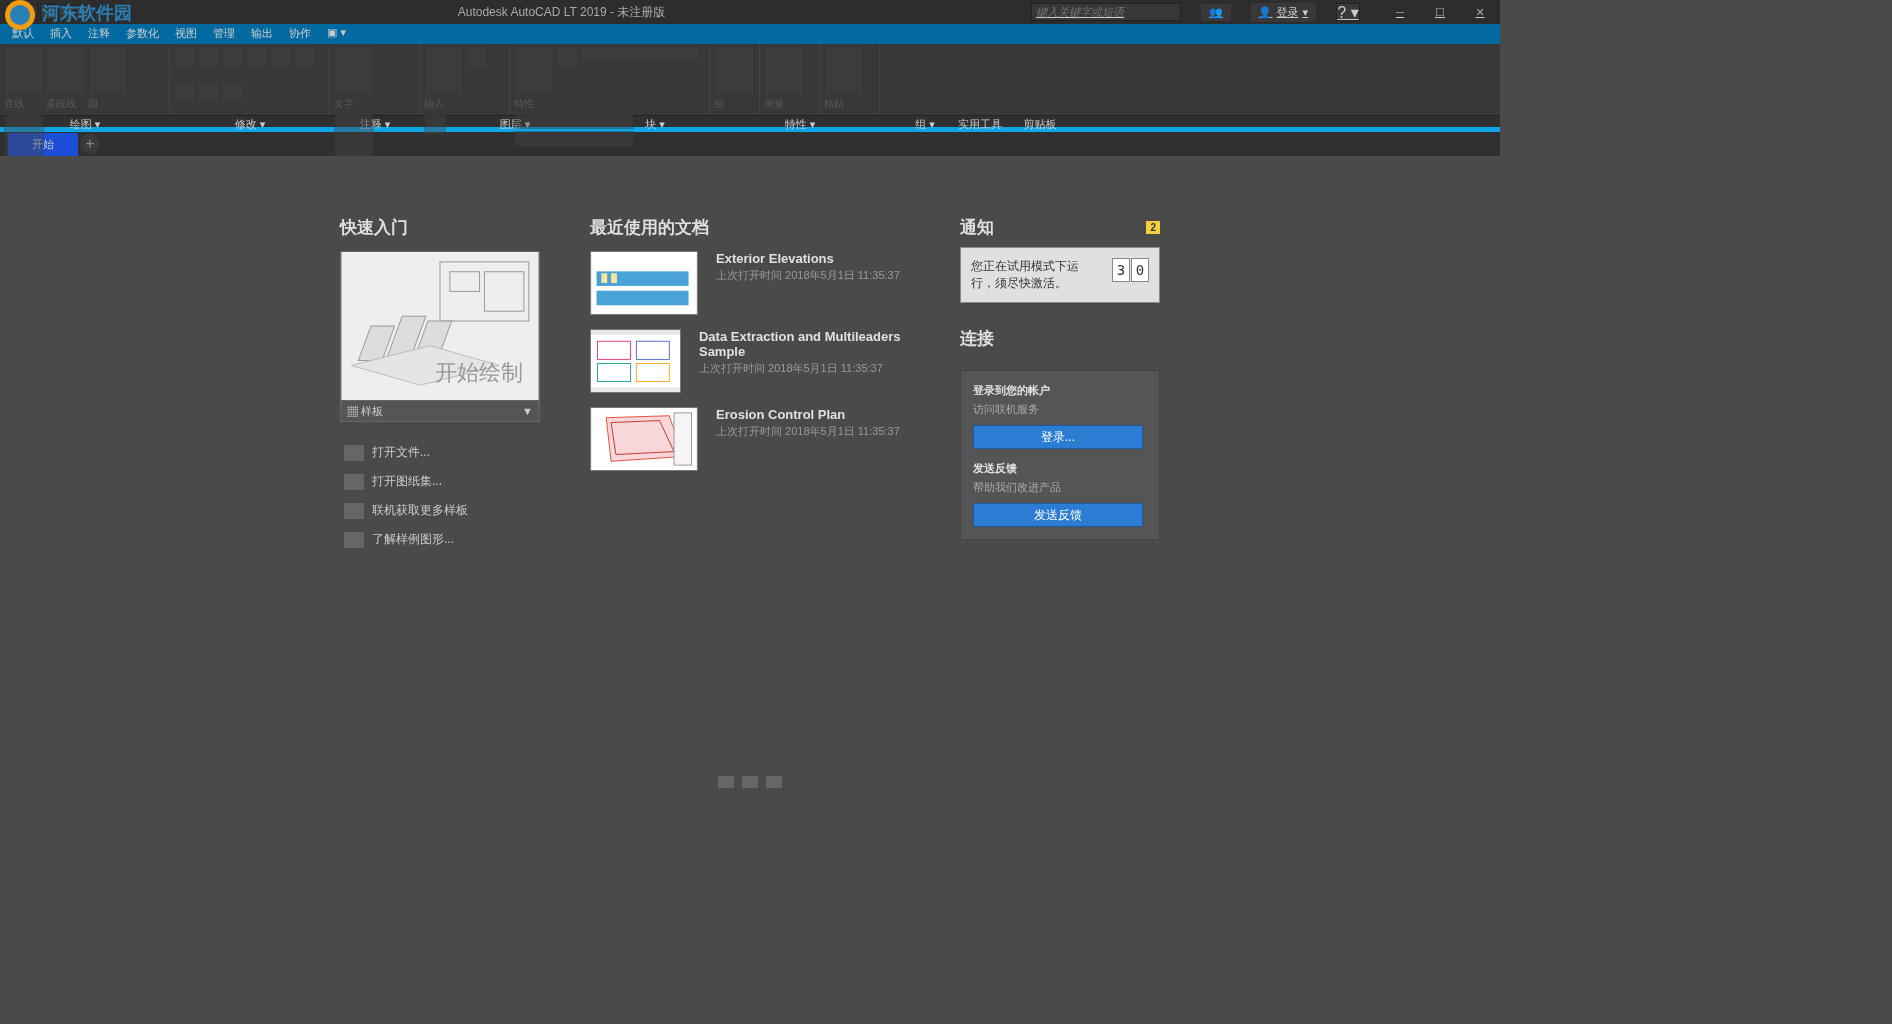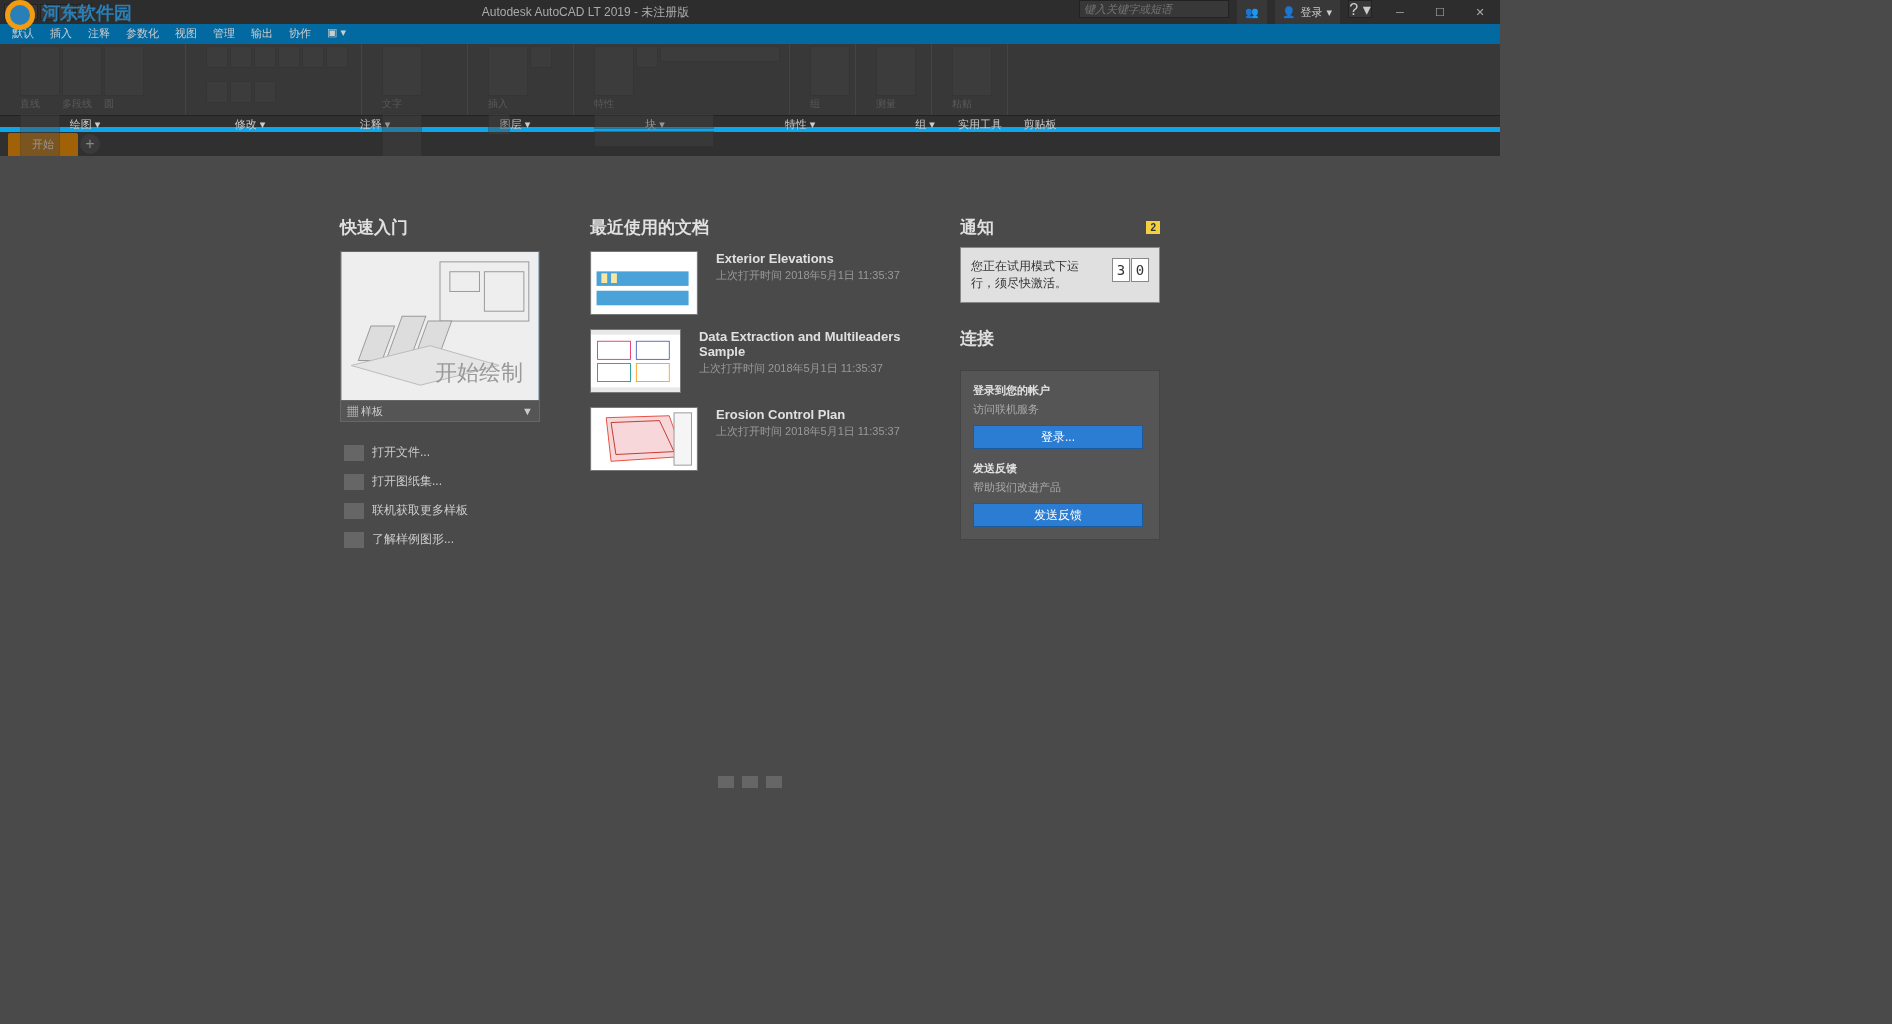--- a/index.html
+++ b/index.html
@@ -1,38 +1,38 @@
 <!DOCTYPE html>
 <html><head>
 <meta charset="utf-8">
 <style>
 *{margin:0;padding:0;box-sizing:border-box;font-family:"Microsoft YaHei",Arial,sans-serif;}
 body{background:#4a4a4a;color:#ccc;width:1500px;height:812px;overflow:hidden;}
 .titlebar{height:24px;background:#2d2d2d;display:flex;align-items:center;}
 .titlebar-left{display:flex;align-items:center;gap:2px;padding-left:4px;}
 .tb-icon{width:16px;height:16px;background:#383838;border:1px solid #222;}
 .titlebar-center{flex:1;text-align:center;color:#aaa;font-size:12px;}
-.titlebar-right{display:flex;gap:8px;}
+.titlebar-right{display:flex;align-items:center;gap:20px;text-decoration:underline;}
 .search-box{background:#383838;border:1px solid #222;width:150px;height:18px;font-size:11px;color:#888;padding:0 4px;font-style:italic;}
 .login-btn{background:#383838;padding:2px 8px;font-size:11px;color:#ccc;display:flex;align-items:center;gap:4px;}
 .help-btn{background:#383838;width:24px;height:18px;display:flex;align-items:center;justify-content:center;border:1px solid #222;}
 .win-controls{display:flex;}
 .win-btn{width:40px;height:24px;display:flex;align-items:center;justify-content:center;color:#aaa;font-size:11px;}
 .menubar{height:20px;background:#0369a1;display:flex;padding-left:4px;}
 .menu-item{padding:2px 8px;font-size:11px;color:#ccc;}
 .ribbon{background:#383838;height:72px;display:flex;border-bottom:1px solid #222;}
-.ribbon-group{display:flex;flex-direction:column;border-right:1px solid #444;padding:2px 4px;margin-left:16px;}
+.ribbon-group{display:flex;flex-direction:column;border-right:1px solid #444;padding:2px 4px;}
 .ribbon-tools{flex:1;display:flex;flex-wrap:wrap;gap:2px;opacity:0.4;}
 .rtool{width:22px;height:22px;background:#444;border:1px solid #333;}
 .rtool-big{width:40px;height:50px;background:#444;border:1px solid #333;}
 .rtool-label{font-size:10px;color:#888;margin-top:1px;}
 .ribbon-labels{height:16px;background:#303030;display:flex;border-bottom:5px solid #0ea5e9;}
 .ribbon-label{flex:0 0 auto;text-align:center;font-size:11px;color:#ccc;padding:1px 0;}
 .tabs{height:24px;background:#303030;display:flex;align-items:center;padding-left:8px;}
-.tab{background:#a16207;padding:4px 24px;font-size:11px;color:#ccc;border-radius:2px 2px 0 0;margin-right:2px;}
+.tab{background:#1d4ed8;padding:4px 24px;font-size:11px;color:#ccc;border-radius:2px 2px 0 0;margin-right:2px;}
 .tab-add{width:20px;height:20px;display:flex;align-items:center;justify-content:center;color:#888;background:#3a3a3a;border-radius:50%;}
 .content{background:#4a4a4a;height:640px;display:flex;justify-content:center;padding-top:60px;position:relative;}
 .inner{display:flex;gap:50px;}
 .col{display:flex;flex-direction:column;}
 .section-title{font-size:17px;font-weight:bold;color:#e0e0e0;margin-bottom:12px;}
 .start-card{width:200px;height:150px;background:#0c4a6e;border:1px solid #666;position:relative;}
 .start-card-label{position:absolute;bottom:12px;right:16px;font-size:22px;color:#999;}
 .template-bar{width:200px;height:22px;background:#555;border:1px solid #666;margin-top:-1px;display:flex;align-items:center;justify-content:space-between;padding:0 6px;font-size:11px;color:#ccc;}
 .link-list{margin-top:16px;}
 .link-item{display:flex;align-items:center;gap:8px;padding:6px 4px;font-size:12px;color:#ccc;}

